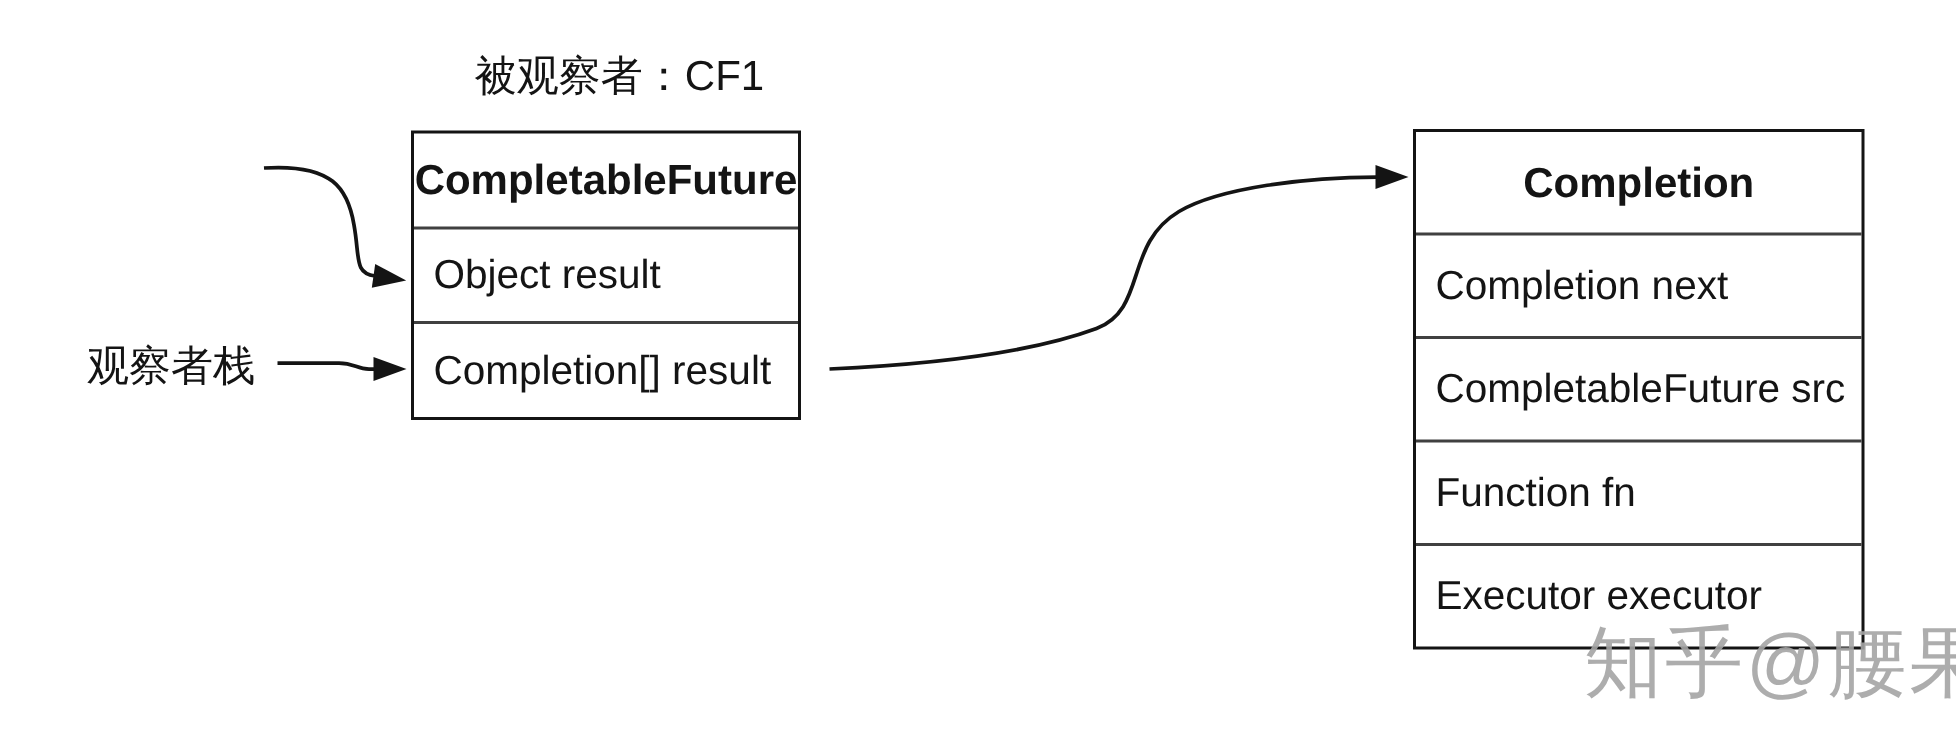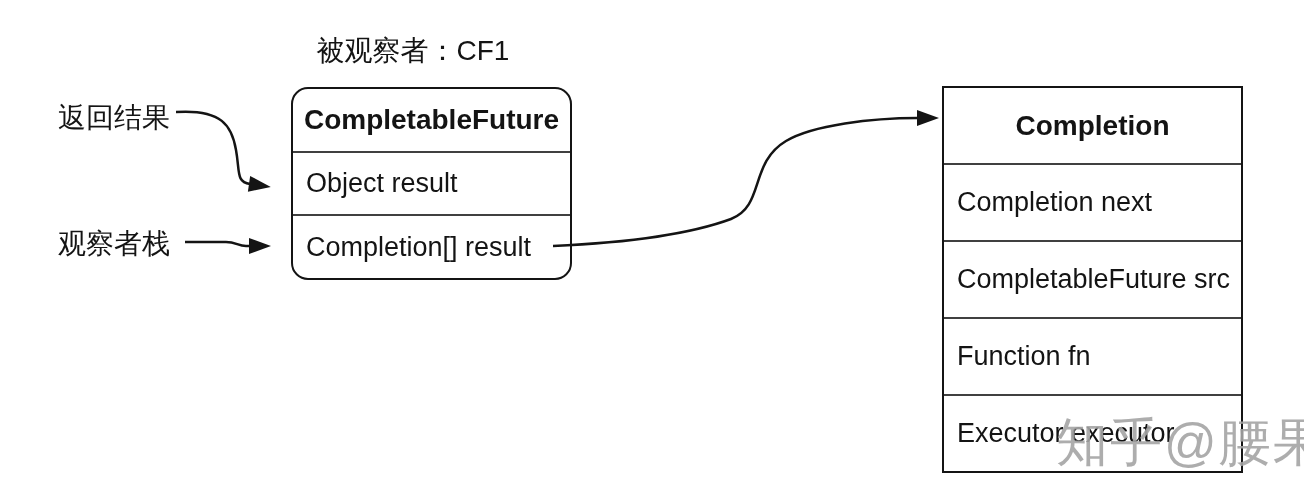--- a/index.html
+++ b/index.html
@@ -39,22 +39,22 @@
   .label-stack  { left: 58px; top: 228px; }
 
   .class-box {
     position: absolute;
     border: 2px solid #141414;
     background: #ffffff;
     display: flex;
     flex-direction: column;
     box-sizing: border-box;
   }
-  .left-box  { left: 291px; top: 87px; width: 281px; height: 193px; border-radius: 17px; }
-  .right-box { left: 942px; top: 86px; width: 301px; height: 387px; }
+  .left-box  { left: 274px; top: 87px; width: 260px; height: 193px; }
+  .right-box { left: 942px; top: 86px; width: 301px; height: 347px; }
 
   .class-title {
     flex: 1 1 0;
     display: flex;
     align-items: center;
     justify-content: center;
     font-weight: bold;
     font-size: 28px;
     white-space: nowrap;
   }
@@ -92,21 +92,20 @@
   }
 </style>
 </head>
 <body>
 
 <div class="stage">
 
   <div class="caption left-caption">被观察者：CF1</div>
 
 
-  <div class="side-label label-return">返回结果</div>
 
   <div class="side-label label-stack">观察者栈</div>
 
   <div class="class-box left-box">
     <div class="class-title">CompletableFuture</div>
     <div class="class-row">Object result</div>
     <div class="class-row">Completion[] result</div>
   </div>
 
   <div class="class-box right-box">

